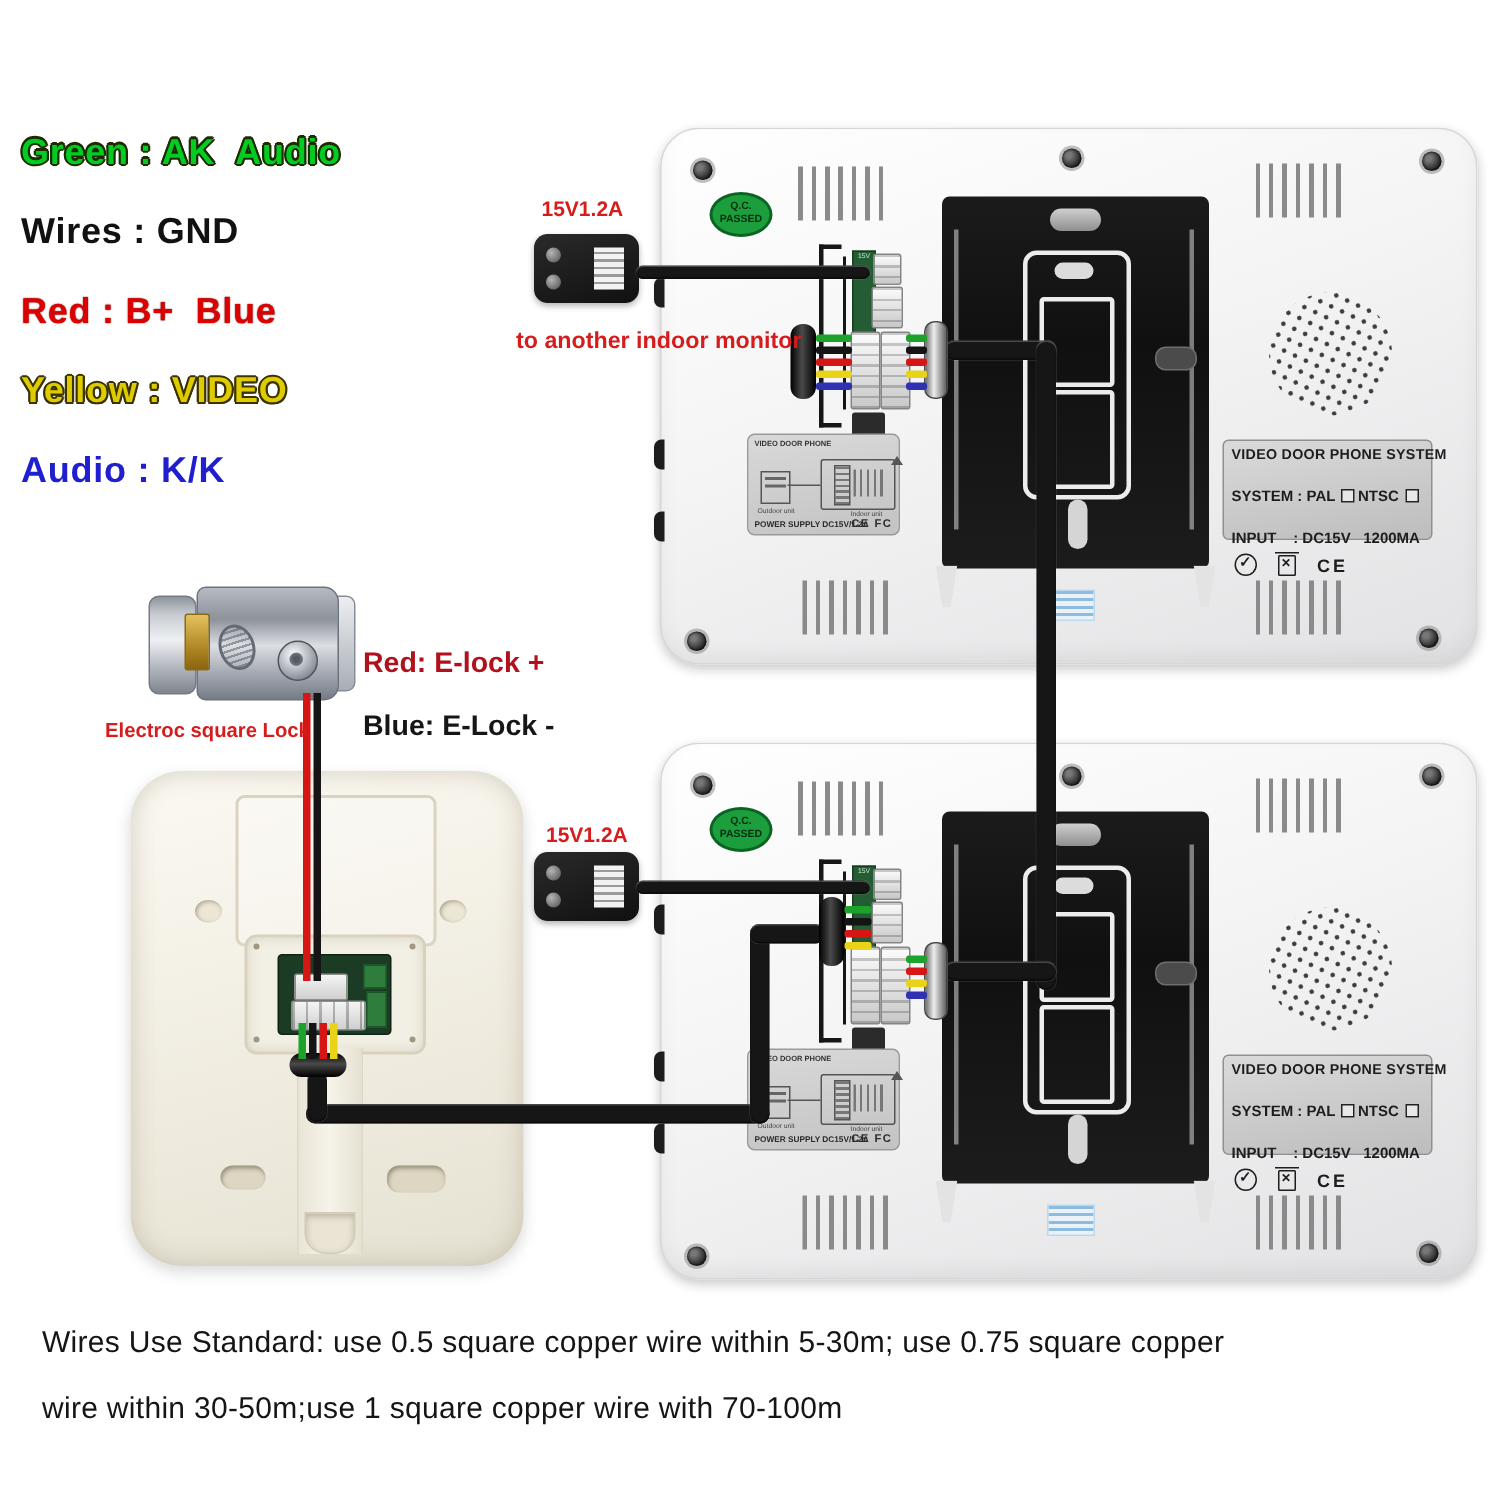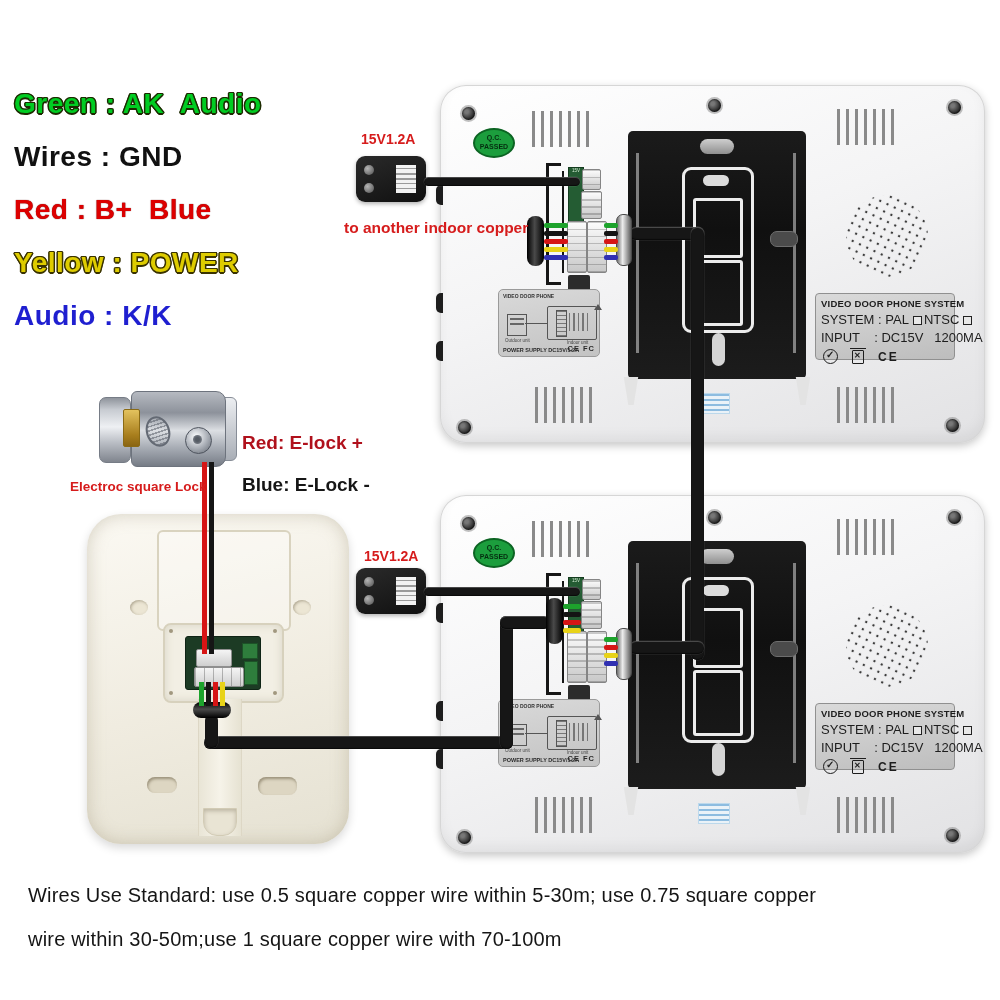--- a/index.html
+++ b/index.html
@@ -2,21 +2,21 @@
 <html><head>
 <meta charset="utf-8">
 <style>
   html,body{margin:0;padding:0;}
   body{
     width:1000px;height:1000px;position:relative;background:#ffffff;
     font-family:"Liberation Sans",sans-serif;overflow:hidden;
   }
 
   
-  .legend-line{position:absolute;left:14px;font-size:28px;font-weight:bold;white-space:pre;letter-spacing:.5px;}
+  .legend-line{position:absolute;left:14px;font-size:24px;font-weight:bold;white-space:pre;letter-spacing:.5px;}
   .lg-green{color:#00cc22;text-shadow:-1.5px 0 #1c2b00,1.5px 0 #1c2b00,0 -1.5px #1c2b00,0 1.5px #1c2b00,-1px -1px #1c2b00,1px 1px #1c2b00,1px -1px #1c2b00,-1px 1px #1c2b00;}
   .lg-black{color:#111111;}
   .lg-red{color:#dd0000;text-shadow:0 0 1px #550000;}
   .lg-yellow{color:#decc00;text-shadow:-1.5px 0 #3a3300,1.5px 0 #3a3300,0 -1.5px #3a3300,0 1.5px #3a3300,-1px -1px #3a3300,1px 1px #3a3300,1px -1px #3a3300,-1px 1px #3a3300;}
   .lg-blue{color:#1f1fd0;}
 
   
   .monitor{
     position:absolute;width:545px;height:358px;border-radius:26px;
     background:linear-gradient(160deg,#ffffff 0%,#f4f4f5 45%,#e2e2e4 100%);
@@ -47,21 +47,21 @@
     background-image:radial-gradient(#3c3c3c 1.3px,rgba(0,0,0,0) 1.6px);background-size:8px 8px;transform:rotate(25deg);}
   .sticker-blue{position:absolute;left:258px;top:308px;width:30px;height:19px;background:#eaf4fb;border:1px solid #b5d6ec;
     background-image:repeating-linear-gradient(180deg,#7db4de 0 2px,rgba(0,0,0,0) 2px 5px);opacity:.85;}
   .side-bump{position:absolute;left:-4px;width:7px;height:20px;background:#1d1d1d;border-radius:5px 0 0 5px;}
 
   
   .lbl-right{position:absolute;left:375px;top:208px;width:140px;height:67px;
     background:linear-gradient(170deg,#dadada,#bdbdbd);border:1px solid #909090;border-radius:4px;
     color:#1d1d1d;padding:4px 5px;box-sizing:border-box;}
   .lbl-right .t1{font-size:9.5px;font-weight:bold;letter-spacing:.2px;white-space:nowrap;}
-  .lbl-right .row{font-size:13px;font-weight:normal;margin-top:3px;white-space:pre;}
+  .lbl-right .row{font-size:10px;font-weight:bold;margin-top:17px;white-space:pre;}
   .chk{display:inline-block;width:7px;height:7px;border:1.2px solid #222;background:#e8e8e8;vertical-align:-1px;margin:0 2px 0 4px;}
   .iconrow{display:flex;align-items:center;gap:14px;margin-top:4px;margin-left:2px;}
   .icon-cert{width:13px;height:13px;border:1.6px solid #1d1d1d;border-radius:50%;position:relative;}
   .icon-cert::after{content:"✓";position:absolute;left:2px;top:-1px;font-size:10px;font-weight:bold;color:#1d1d1d;}
   .icon-trash{width:10px;height:12px;border:1.3px solid #1d1d1d;border-radius:1px;position:relative;}
   .icon-trash::before{content:"";position:absolute;top:-3px;left:-3px;right:-3px;height:1.6px;background:#1d1d1d;}
   .icon-trash::after{content:"✕";position:absolute;left:1px;top:0px;font-size:8px;font-weight:bold;color:#1d1d1d;}
   .ce-mark{font-size:12px;font-weight:bold;letter-spacing:2px;color:#1d1d1d;}
 
   .lbl-left{position:absolute;left:58px;top:204px;width:102px;height:68px;
@@ -140,21 +140,21 @@
   .big-note{position:absolute;font-weight:bold;z-index:50;white-space:nowrap;}
   .footer-line{position:absolute;left:28px;font-size:20px;color:#151515;z-index:50;white-space:nowrap;letter-spacing:.2px;}
 </style>
 </head>
 <body>
 
 <div>
   <div class="legend-line lg-green" style="top:88px;">Green : AK  Audio</div>
   <div class="legend-line lg-black" style="top:141px;">Wires : GND</div>
   <div class="legend-line lg-red" style="top:194px;">Red : B+  Blue</div>
-  <div class="legend-line lg-yellow" style="top:247px;">Yellow : POWER</div>
+  <div class="legend-line lg-yellow" style="top:247px;">Yellow : VIDEO</div>
   <div class="legend-line lg-blue" style="top:300px;">Audio : K/K</div>
 </div>
 
 <div class="monitor" style="left:440px;top:85px;">
   <div class="screw" style="left:22px;top:22px;"></div>
   <div class="screw" style="left:508px;top:16px;"></div>
   <div class="screw" style="left:268px;top:14px;"></div>
   <div class="screw" style="left:18px;top:336px;"></div>
   <div class="screw" style="left:506px;top:334px;"></div>
   <div class="vent" style="left:92px;top:26px;"></div>
@@ -393,19 +393,19 @@
 
 <div class="vwire" style="left:199px;top:682px;height:24px;background:#1da32c;"></div>
 <div class="vwire" style="left:206px;top:682px;height:24px;background:#141414;"></div>
 <div class="vwire" style="left:213px;top:682px;height:24px;background:#d61515;"></div>
 <div class="vwire" style="left:220px;top:682px;height:24px;background:#e8d318;"></div>
 <div class="sheath-dark-h" style="left:193px;top:702px;width:38px;height:16px;"></div>
 <div class="cable" style="left:205px;top:714px;width:13px;height:34px;"></div>
 
 <div class="red-note" style="left:361px;top:131px;font-size:14px;">15V1.2A</div>
 <div class="red-note" style="left:364px;top:548px;font-size:14px;">15V1.2A</div>
-<div class="red-note" style="left:344px;top:219px;font-size:15.5px;">to another indoor copper</div>
+<div class="red-note" style="left:344px;top:219px;font-size:15.5px;">to another indoor monitor</div>
 <div class="red-note" style="left:70px;top:479px;font-size:13.5px;">Electroc square Lock</div>
 <div class="big-note" style="left:242px;top:432px;font-size:19px;color:#b0111c;">Red: E-lock +</div>
 <div class="big-note" style="left:242px;top:474px;font-size:19px;color:#161616;">Blue: E-Lock -</div>
 
 <div class="footer-line" style="top:884px;">Wires Use Standard: use 0.5 square copper wire within 5-30m; use 0.75 square copper</div>
 <div class="footer-line" style="top:928px;">wire within 30-50m;use 1 square copper wire with 70-100m</div>
 
 </body></html>

